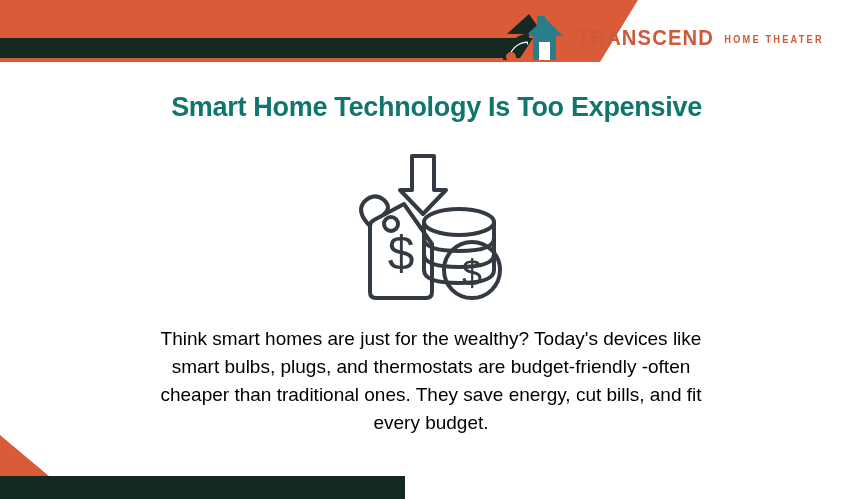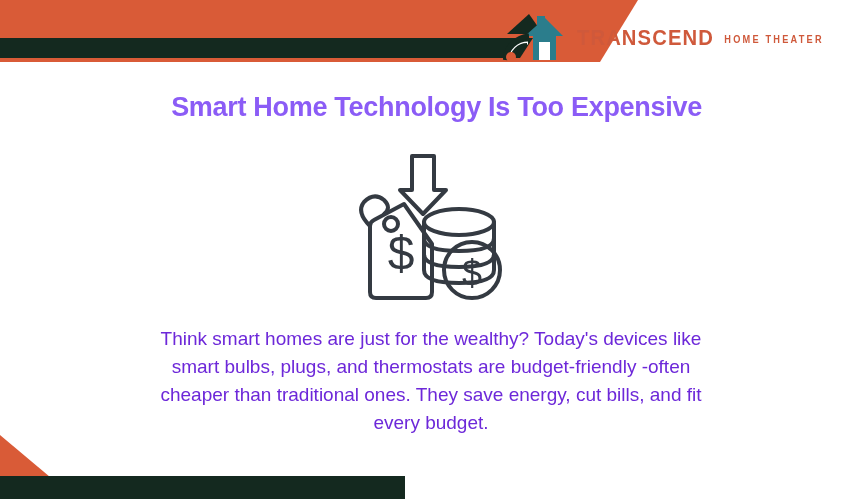--- a/index.html
+++ b/index.html
@@ -55,34 +55,34 @@
   #logo-subtitle {
     font-family:"Liberation Sans Narrow","Liberation Sans", sans-serif;
     font-weight:bold; font-size:10px; color:#cf593b;
     letter-spacing:2.4px; margin-top:3px; transform:scaleX(0.92);
   }
 
   
   #page-title {
     position:absolute; left:13px; right:0; top:92px;
     text-align:center;
-    font-size:27px; font-weight:bold; color:#8b5cf6;
+    font-size:27px; font-weight:bold; color:#0f766e;
     letter-spacing:-0.3px;
   }
 
   #hero-illustration {
     position:absolute; left:50%; top:152px;
     transform:translateX(-50%);
     width:160px; height:152px;
   }
 
   #body-copy {
     position:absolute; left:148px; top:325px; width:566px;
     text-align:center;
-    font-size:19px; line-height:1.47; color:#6d28d9;
+    font-size:19px; line-height:1.47; color:#000000;
   }
 </style>
 </head>
 <body>
 
 <div class="deco" id="top-orange-band"></div>
 <div class="deco" id="top-green-bar"></div>
 <div class="deco" id="bottom-orange-triangle"></div>
 <div class="deco" id="bottom-green-bar"></div>
 

